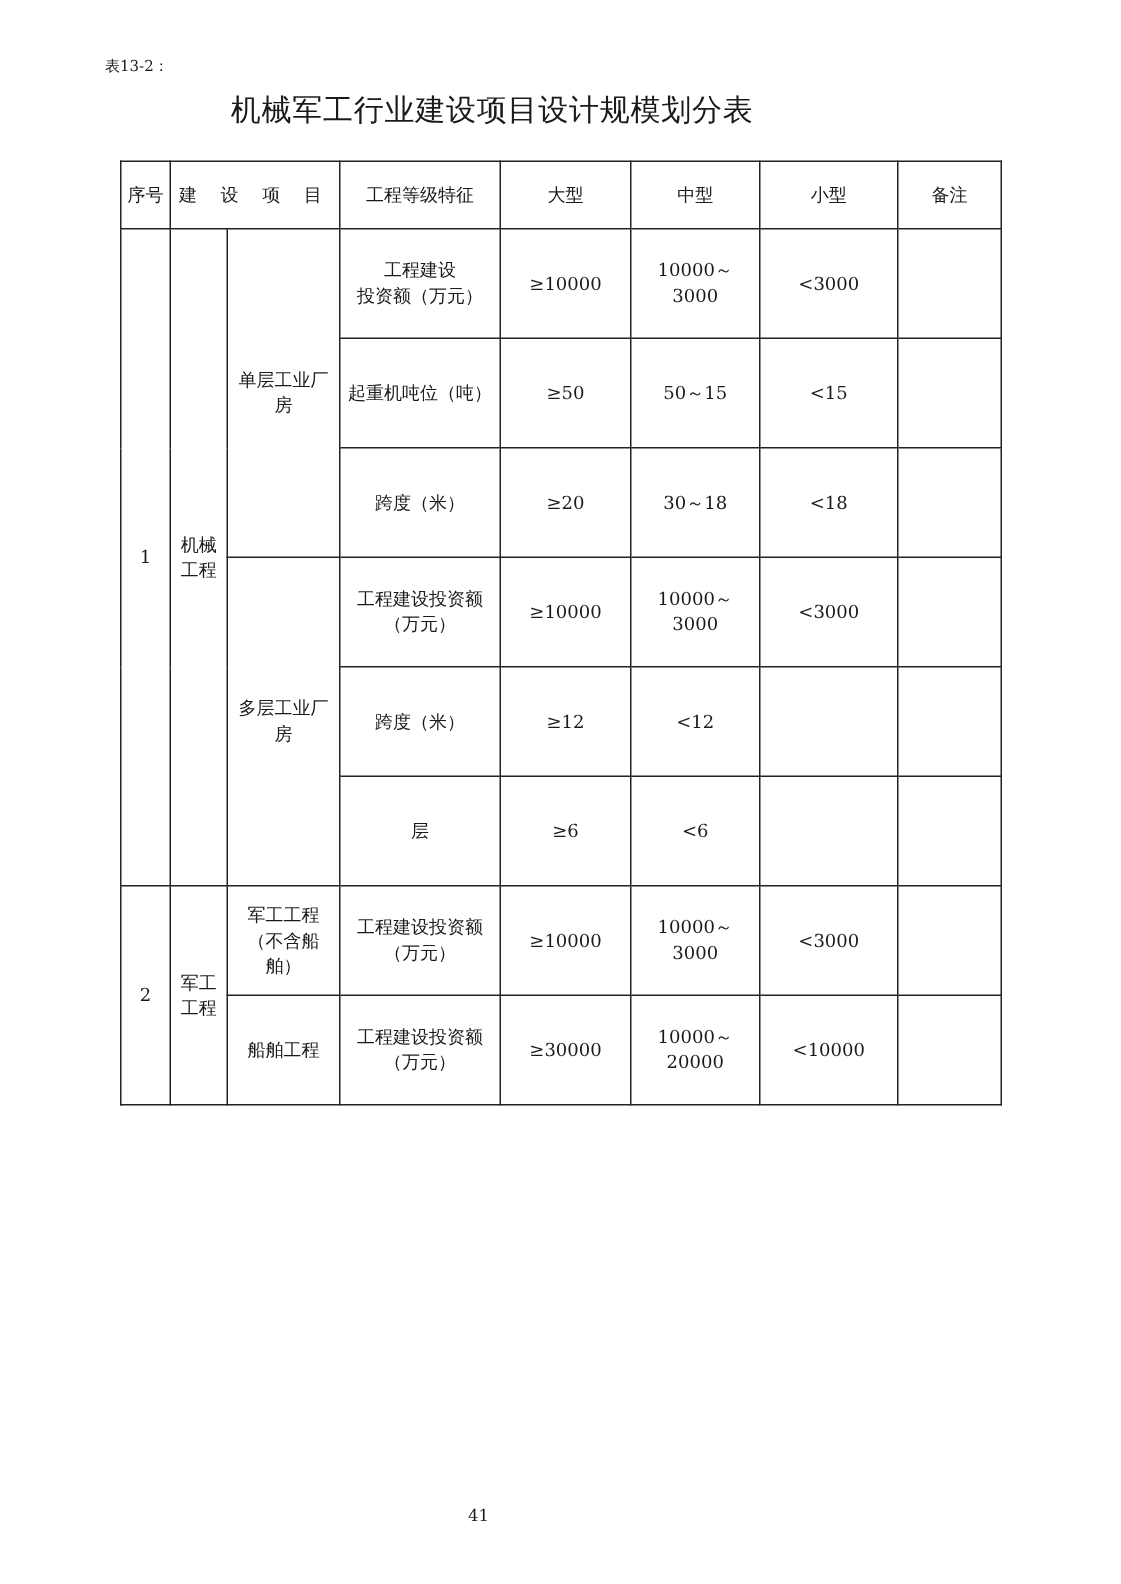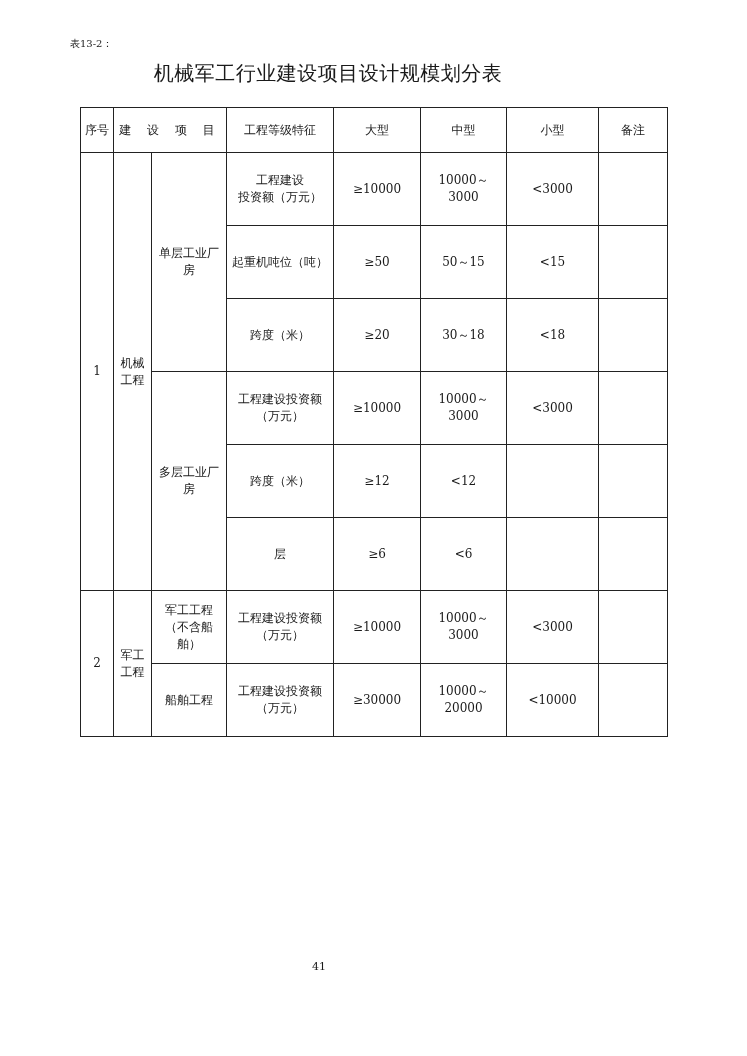--- a/index.html
+++ b/index.html
@@ -4,21 +4,21 @@
 <style>
   html, body { margin: 0; padding: 0; background: #ffffff; }
   body { width: 747px; height: 1056px; position: relative; overflow: hidden;
          font-family: "DejaVu Serif", "Liberation Serif", serif; color: #1a1a1a; }
   .caption { position: absolute; left: 70px; top: 37px; font-size: 10px; }
   .title { position: absolute; left: 0; width: 656px; top: 60px; text-align: center;
            font-family: "DejaVu Sans", "Liberation Sans", sans-serif; font-size: 20px; letter-spacing: 0.5px; }
   table.grid { position: absolute; left: 80px; top: 107px; border-collapse: collapse; table-layout: fixed; }
   table.grid td { border: 1.5px solid #222; text-align: center; vertical-align: middle;
                   font-size: 12px; line-height: 17px; padding: 0 3px; }
-  .pageno { position: absolute; left: 0; width: 638px; top: 960px; text-align: center; font-size: 11px; }
+  .pageno { position: absolute; left: 0; width: 638px; top: 1004px; text-align: center; font-size: 11px; }
   .spaced { letter-spacing: 6px; }
 </style>
 </head>
 <body>
 
 <div class="caption">表13-2：</div>
 <div class="title">机械军工行业建设项目设计规模划分表</div>
 
 <table class="grid">
   <colgroup>

